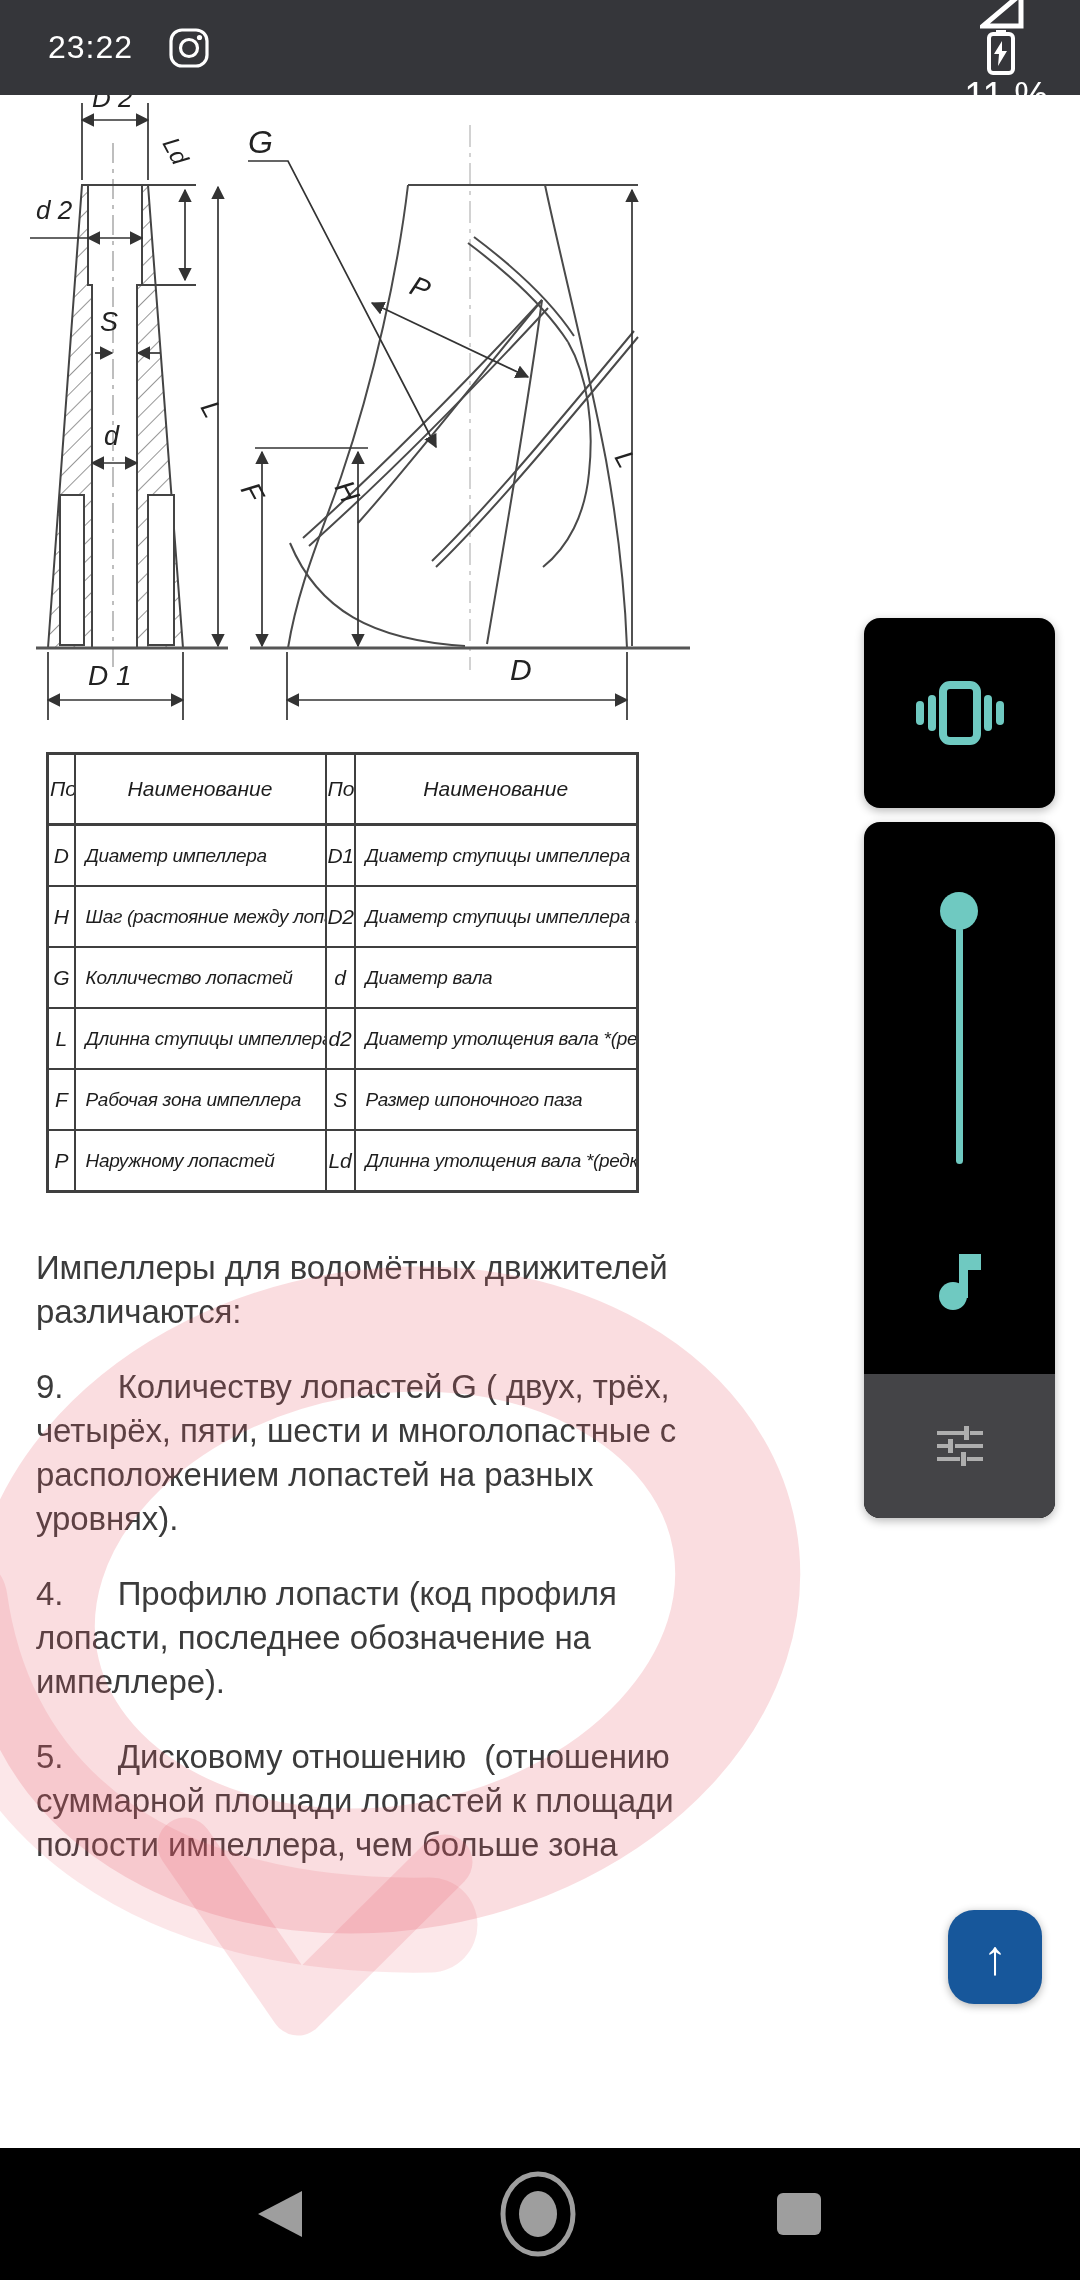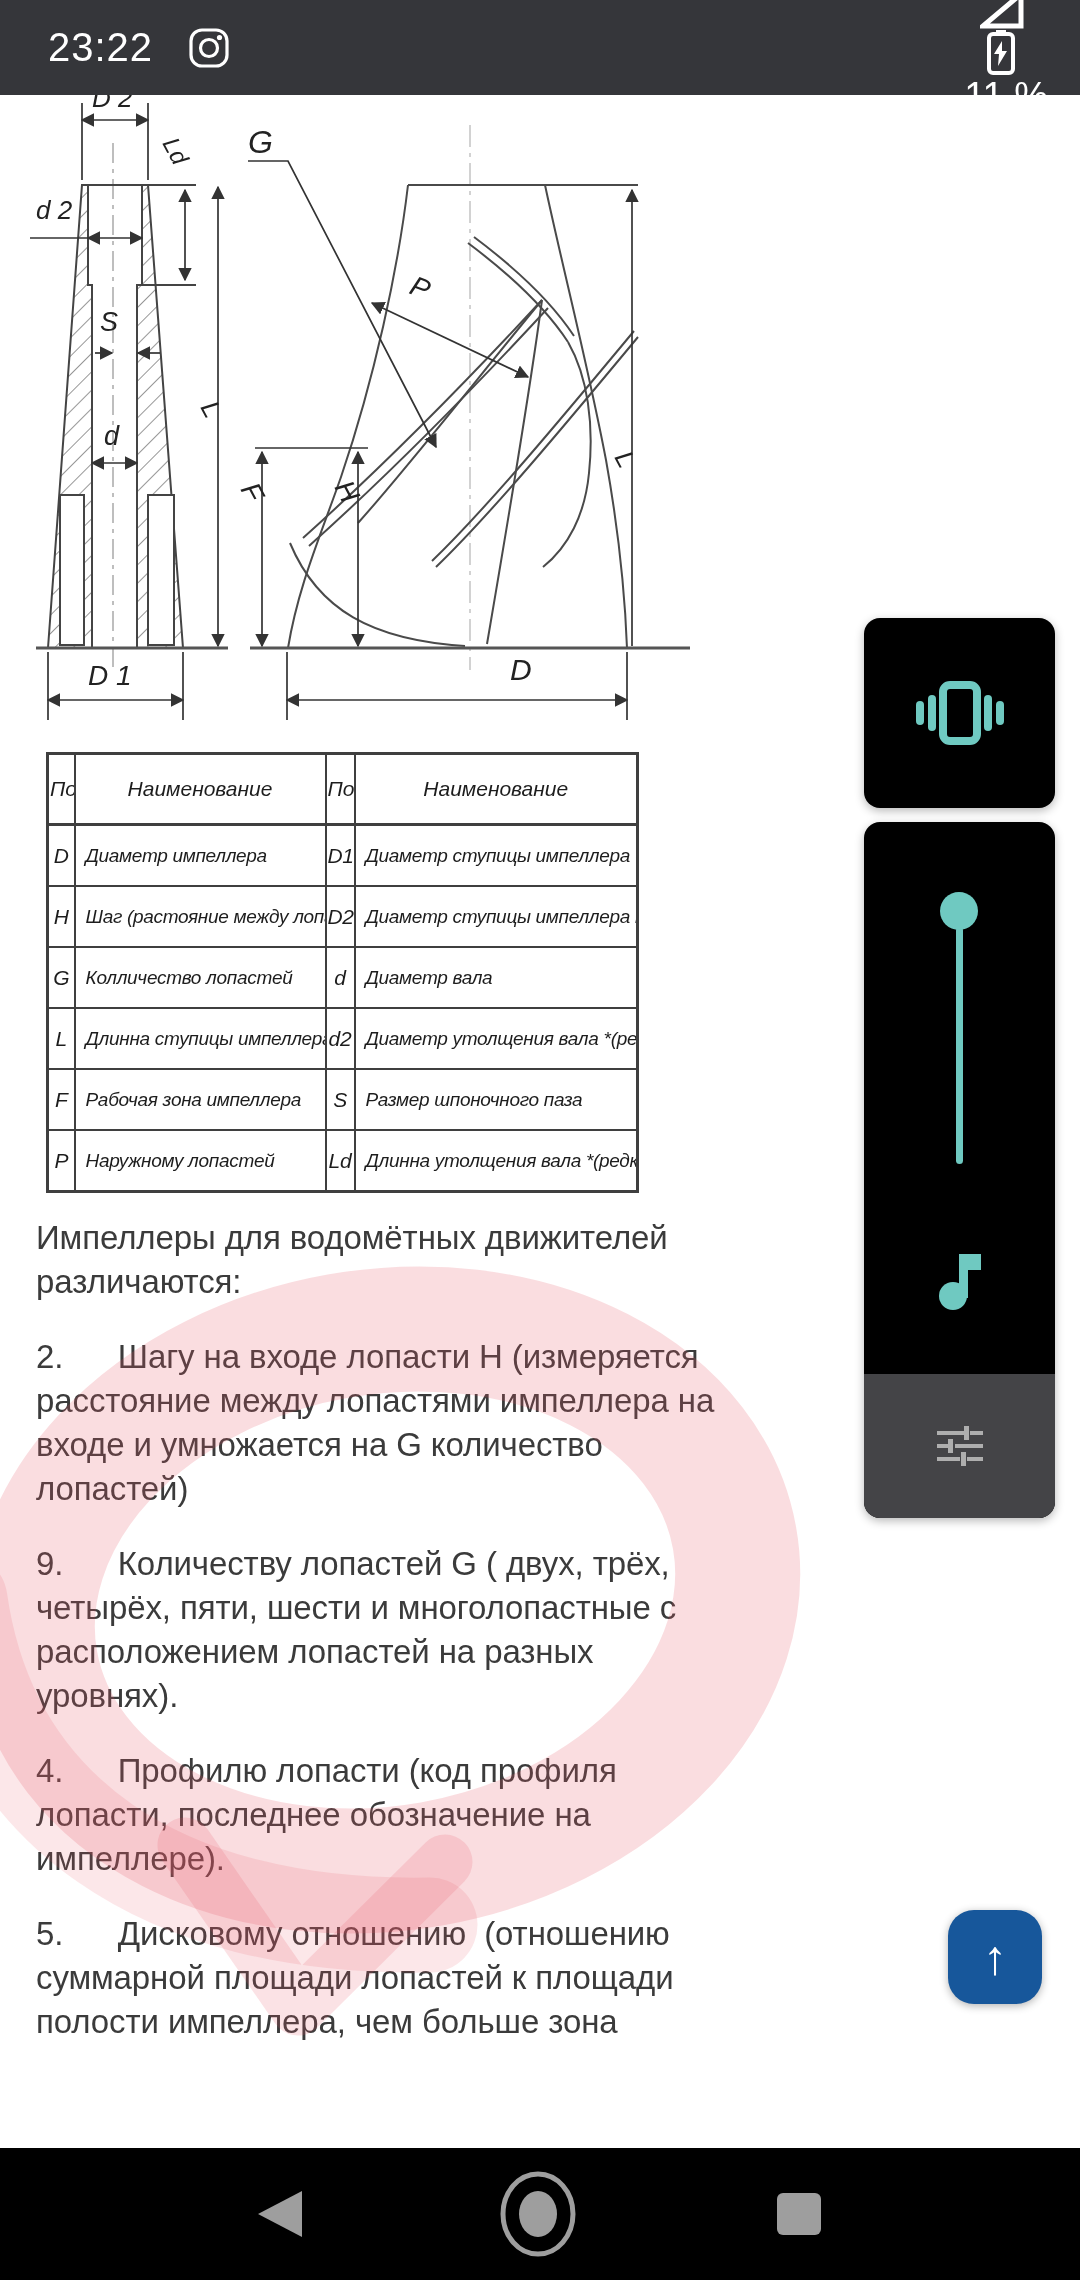--- a/index.html
+++ b/index.html
@@ -2,21 +2,21 @@
 <html><head>
 <meta charset="utf-8">
 <style>
   html,body{margin:0;padding:0;}
   body{font-family:"Liberation Sans","DejaVu Sans",sans-serif;background:#fff;}
   .screen{position:relative;width:1080px;height:2280px;overflow:hidden;background:#fff;}
 
   
   .statusbar{position:absolute;left:0;top:0;width:1080px;height:95px;background:#35363a;z-index:20;
     display:flex;align-items:center;color:#fff;}
-  .sb-time{margin-left:48px;font-size:40px;font-weight:500;letter-spacing:1px;}
+  .sb-time{margin-left:48px;font-size:32px;font-weight:500;letter-spacing:1px;}
   .sb-insta{margin-left:36px;width:40px;height:40px;}
   .sb-right{margin-left:auto;display:flex;align-items:center;margin-right:32px;flex-direction:column;}
   .sb-dot{width:14px;height:14px;border-radius:50%;background:#fff;margin-right:30px;}
   .sb-sig{width:44px;height:38px;margin-right:8px;}
   .sb-batt{width:30px;height:46px;margin-right:10px;}
   .sb-pct{font-size:38px;font-weight:400;}
 
   
   .drawing{position:absolute;left:0;top:95px;width:700px;height:650px;z-index:1;}
   .drawing text{font-family:"Liberation Sans","DejaVu Sans",sans-serif;font-style:italic;fill:#222;}
@@ -26,21 +26,21 @@
     border-collapse:collapse;table-layout:fixed;background:#fff;}
   .ptable td,.ptable th{border:2px solid #3f3f3f;font-style:italic;color:#1d1d1d;
     white-space:nowrap;overflow:hidden;font-weight:normal;}
   .ptable th{height:66px;font-size:21px;text-align:center;border-bottom:3px solid #3f3f3f;}
   .ptable td{height:57px;font-size:19px;letter-spacing:-0.3px;}
   .ptable td.pos{text-align:center;font-size:21px;}
   .ptable td.nam{padding-left:10px;}
   .ptable{border:3px solid #3f3f3f;}
 
   
-  .article{position:absolute;left:36px;top:1216px;width:708px;z-index:2;
+  .article{position:absolute;left:36px;top:1246px;width:708px;z-index:2;
     color:#3b3b3b;font-size:33px;line-height:44px;letter-spacing:-0.1px;}
   .para{white-space:pre-wrap;margin:0 0 31px 0;}
 
   
   .hilite{position:absolute;left:0;top:0;width:1080px;height:2280px;z-index:3;pointer-events:none;}
 
   
   .vol-card1{position:absolute;left:864px;top:618px;width:191px;height:190px;background:#000;
     border-radius:16px;z-index:10;box-shadow:0 3px 10px rgba(0,0,0,.28);
     display:flex;align-items:center;justify-content:center;}
@@ -195,21 +195,20 @@
       <td class="pos">P</td>
       <td class="nam">Наружному лопастей</td>
       <td class="pos">Ld</td>
       <td class="nam">Длинна утолщения вала *(редко)</td>
     </tr>
   </tbody>
     </table>
 
   <div class="article">
     <p class="para">Импеллеры для водомётных движителей различаются:</p>
-    <p class="para">2.      Шагу на входе лопасти H (измеряется расстояние между лопастями импеллера на входе и умножается на G количество лопастей)</p>
     <p class="para">9.      Количеству лопастей G ( двух, трёх, четырёх, пяти, шести и многолопастные с расположением лопастей на разных уровнях).</p>
     <p class="para">4.      Профилю лопасти (код профиля лопасти, последнее обозначение на импеллере).</p>
     <p class="para">5.      Дисковому отношению  (отношению суммарной площади лопастей к площади полости импеллера, чем больше зона</p>
   </div>
 
   <svg class="hilite" viewBox="0 0 1080 2280" xmlns="http://www.w3.org/2000/svg">
     <g fill="none" stroke="#e85563" stroke-linecap="round">
       <ellipse cx="385" cy="1600" rx="355" ry="268" transform="rotate(-10 385 1600)" stroke-width="125" opacity="0.20"></ellipse>
       <path d="M-40,1600 C-10,1810 160,1930 430,1925" stroke-width="95" opacity="0.14"></path>
       <path d="M185,1845 L298,2008 L445,1862" stroke-width="55" opacity="0.17" stroke-linejoin="round"></path>

